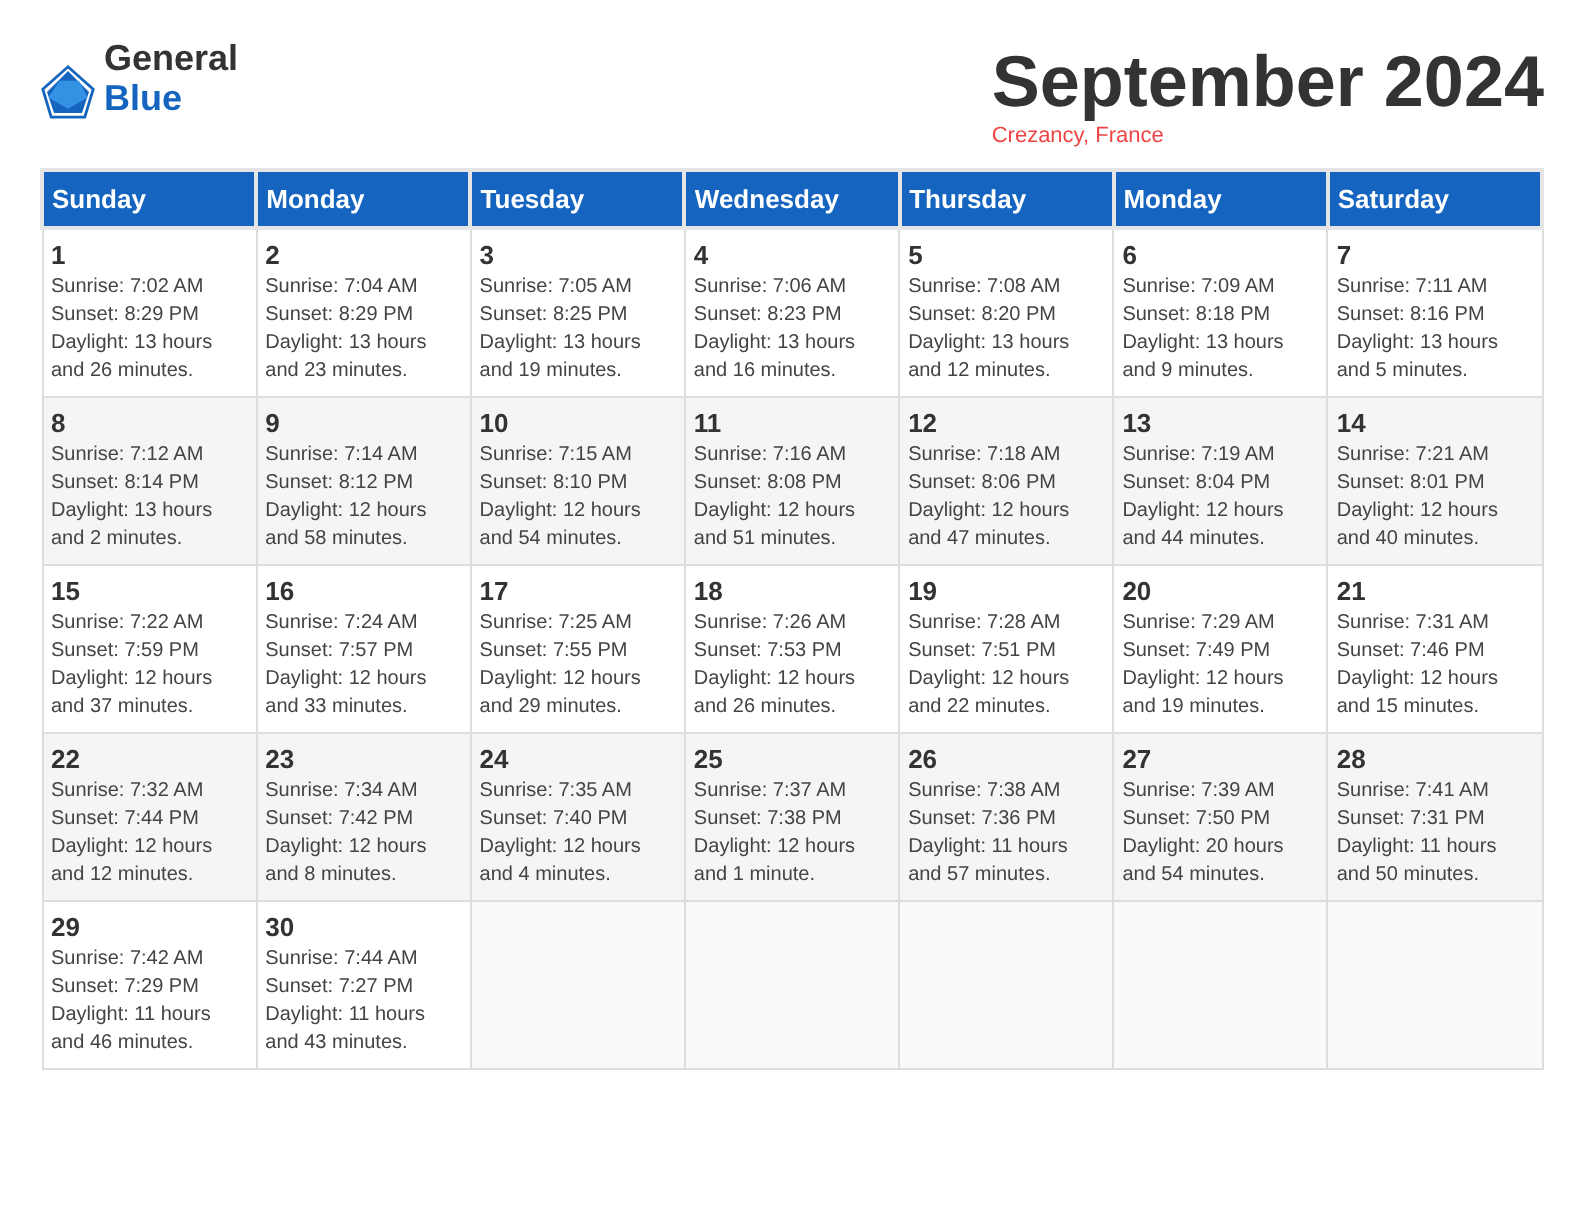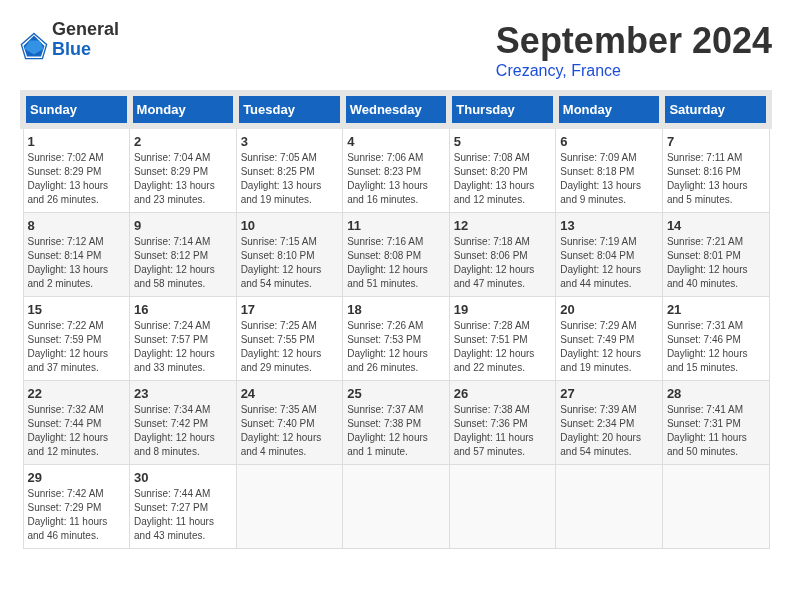--- a/index.html
+++ b/index.html
@@ -34,38 +34,38 @@
     }
     .title-block {
       text-align: left;
     }
     .month-title {
       font-size: 36px;
       font-weight: bold;
       color: #333;
     }
     .location {
-      font-size: 16px;
-      color: #1d4ed8;
+      font-size: 11px;
+      color: #ef4444;
     }
     table {
       width: 100%;
       border-collapse: collapse;
       font-size: 11px;
     }
     thead tr {
       background-color: #1565C0;
       color: #fff;
     }
     thead th {
       padding: 6px 4px;
       text-align: left;
       font-size: 13px;
       font-weight: bold;
-      border: 6px solid #e5e5e5;
+      border: 2px solid #e5e5e5;
       margin-left: 12px;
     }
     tbody tr {
       vertical-align: top;
     }
     tbody tr:nth-child(odd) {
       background-color: #fff;
     }
     tbody tr:nth-child(even) {
       background-color: #f5f5f5;
@@ -339,21 +339,21 @@
         <div class="day-info">
           <span>Sunrise: 7:38 AM</span><br>
           <span>Sunset: 7:36 PM</span><br>
           <span>Daylight: 11 hours and 57 minutes.</span>
         </div>
       </td>
         <td>
         <span class="day-num">27</span>
         <div class="day-info">
           <span>Sunrise: 7:39 AM</span><br>
-          <span>Sunset: 2:34 PM</span><br>
+          <span>Sunset: 7:50 PM</span><br>
           <span>Daylight: 20 hours and 54 minutes.</span>
         </div>
       </td>
         <td>
         <span class="day-num">28</span>
         <div class="day-info">
           <span>Sunrise: 7:41 AM</span><br>
           <span>Sunset: 7:31 PM</span><br>
           <span>Daylight: 11 hours and 50 minutes.</span>
         </div>

